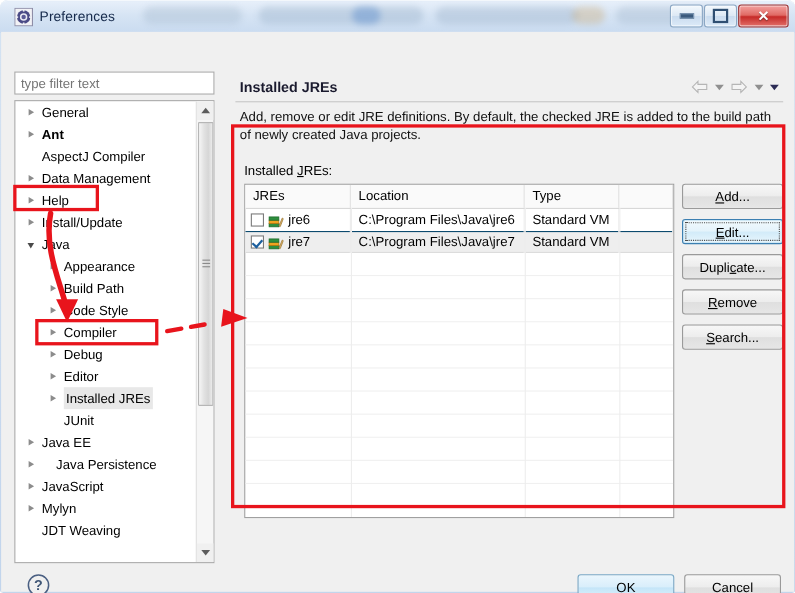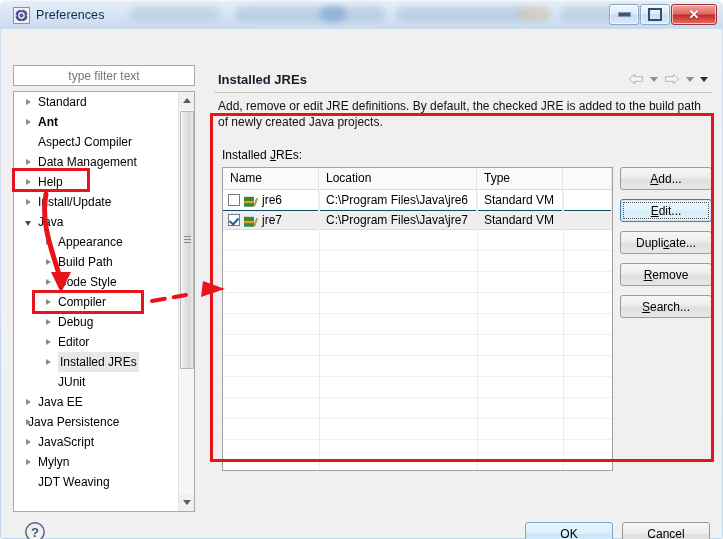--- a/index.html
+++ b/index.html
@@ -58,21 +58,21 @@
     position:absolute;left:1px;top:29px;width:721px;height:509px;
     background:#f0f0f0;
     box-sizing:border-box;
   }
 
   
   .filter-input{
     position:absolute;left:12px;top:36px;width:182px;height:21px;
     border:1px solid #a9a9a9;background:#fff;box-sizing:border-box;
     font-family:"Liberation Sans", sans-serif;font-size:12px;color:#808080;
-    padding:2px 5px;outline:none;text-align:center;
+    padding:2px 5px;outline:none;
   }
   .tree-box{
     position:absolute;left:12px;top:62px;width:182px;height:421px;
     background:#fff;border:1px solid #a9a9a9;box-sizing:border-box;
     overflow:hidden;
   }
   .tree-scroll{position:absolute;left:0;top:0;width:165px;height:100%;}
   .tnode{
     position:relative;height:20px;line-height:20px;font-size:12px;color:#000;
     white-space:nowrap;
@@ -251,21 +251,21 @@
     <div class="client">
 
       <input class="filter-input" type="text" placeholder="type filter text" style="">
 
       <div class="tree-box">
         <div class="tree-scroll" id="tree-scroll">
             <div class="tnode">
               <div class="arrow" style="left: 8px;">
                 <div class="tri-c"></div>
               </div>
-              <div class="tlabel" style="left: 24px;">Standard</div>
+              <div class="tlabel" style="left: 24px;">General</div>
             </div>
             <div class="tnode">
               <div class="arrow" style="left: 8px;">
                 <div class="tri-c"></div>
               </div>
               <div class="tlabel" style="left: 24px; font-weight: bold;">Ant</div>
             </div>
             <div class="tnode">
               <div class="tlabel" style="left: 24px;">AspectJ Compiler</div>
             </div>
@@ -341,21 +341,21 @@
             <div class="tnode">
               <div class="arrow" style="left: 8px;">
                 <div class="tri-c"></div>
               </div>
               <div class="tlabel" style="left: 24px;">Java EE</div>
             </div>
             <div class="tnode">
               <div class="arrow" style="left: 8px;">
                 <div class="tri-c"></div>
               </div>
-              <div class="tlabel" style="left: 14px;">Java Persistence</div>
+              <div class="tlabel" style="left: 37px;">Java Persistence</div>
             </div>
             <div class="tnode">
               <div class="arrow" style="left: 8px;">
                 <div class="tri-c"></div>
               </div>
               <div class="tlabel" style="left: 24px;">JavaScript</div>
             </div>
             <div class="tnode">
               <div class="arrow" style="left: 8px;">
                 <div class="tri-c"></div>
@@ -404,21 +404,21 @@
 
         <div class="hsep"></div>
 
         <div class="desc">Add, remove or edit JRE definitions. By default, the checked JRE is added to the build path of newly created Java projects.</div>
 
         <div class="jre-group">
           <div class="group-label"><span>Installed </span><span class="mn">J</span><span>REs:</span></div>
 
           <div class="table">
             <div class="thead" id="thead">
-                <div class="th" style="width: 96px;">Name</div>
+                <div class="th" style="width: 96px;">JREs</div>
                 <div class="th" style="width: 158px;">Location</div>
                 <div class="th" style="width: 86px;">Type</div>
                 <div class="th" style="width: 49px;"></div>
               </div>
             <div id="tbody">
                 <div class="trow">
                   <div class="td cell-name" style="width: 96px;">
                     <div class="chk"></div>
                     <span class="jre-ico"><svg viewBox="0 0 14 12" width="14" height="12">
   <rect x="0.5" y="7.2" width="9" height="3" fill="#2f8f3e" stroke="#1d6a2a" stroke-width="0.7"></rect>

